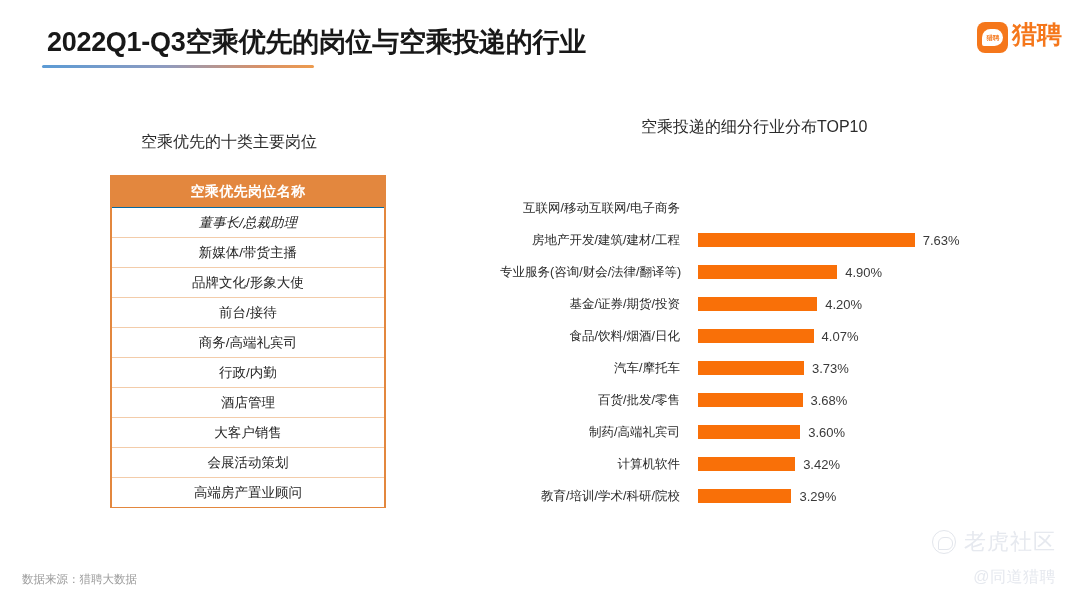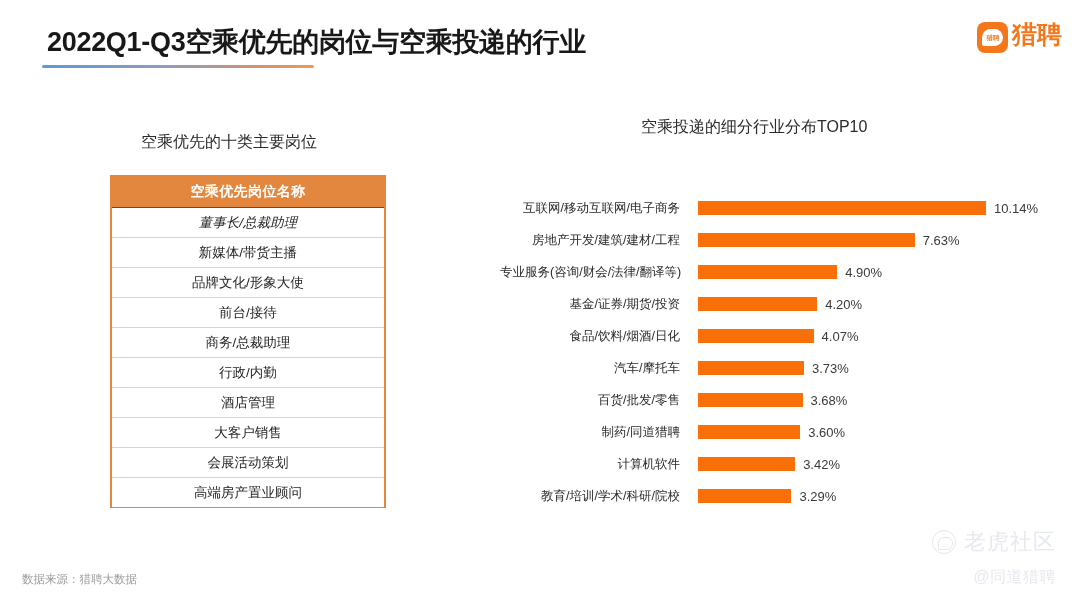--- a/index.html
+++ b/index.html
@@ -253,21 +253,21 @@
         <div class="job-row">
           <span>新媒体/带货主播</span>
         </div>
         <div class="job-row">
           <span>品牌文化/形象大使</span>
         </div>
         <div class="job-row">
           <span>前台/接待</span>
         </div>
         <div class="job-row">
-          <span>商务/总裁助理</span>
+          <span>商务/高端礼宾司</span>
         </div>
         <div class="job-row">
           <span>行政/内勤</span>
         </div>
         <div class="job-row">
           <span>酒店管理</span>
         </div>
         <div class="job-row">
           <span>大客户销售</span>
         </div>
@@ -276,24 +276,20 @@
         </div>
         <div class="job-row">
           <span>高端房产置业顾问</span>
         </div>
       </div>
   </div>
 
   <div class="chart" id="chart">
       <div class="chart-row">
         <div class="chart-label">互联网/移动互联网/电子商务</div>
-        <div class="chart-bar-wrap">
-          <div class="chart-bar" style="width: 288px; background: rgb(249, 112, 8);"></div>
-          <div class="chart-value">10.14%</div>
-        </div>
       </div>
       <div class="chart-row">
         <div class="chart-label">房地产开发/建筑/建材/工程</div>
         <div class="chart-bar-wrap">
           <div class="chart-bar" style="width: 216.71px; background: rgb(249, 112, 8);"></div>
           <div class="chart-value">7.63%</div>
         </div>
       </div>
       <div class="chart-row">
         <div class="chart-label">专业服务(咨询/财会/法律/翻译等)</div>
@@ -324,21 +320,21 @@
         </div>
       </div>
       <div class="chart-row">
         <div class="chart-label">百货/批发/零售</div>
         <div class="chart-bar-wrap">
           <div class="chart-bar" style="width: 104.521px; background: rgb(249, 112, 8);"></div>
           <div class="chart-value">3.68%</div>
         </div>
       </div>
       <div class="chart-row">
-        <div class="chart-label">制药/同道猎聘</div>
+        <div class="chart-label">制药/高端礼宾司</div>
         <div class="chart-bar-wrap">
           <div class="chart-bar" style="width: 102.249px; background: rgb(249, 112, 8);"></div>
           <div class="chart-value">3.60%</div>
         </div>
       </div>
       <div class="chart-row">
         <div class="chart-label">计算机软件</div>
         <div class="chart-bar-wrap">
           <div class="chart-bar" style="width: 97.1361px; background: rgb(249, 112, 8);"></div>
           <div class="chart-value">3.42%</div>

